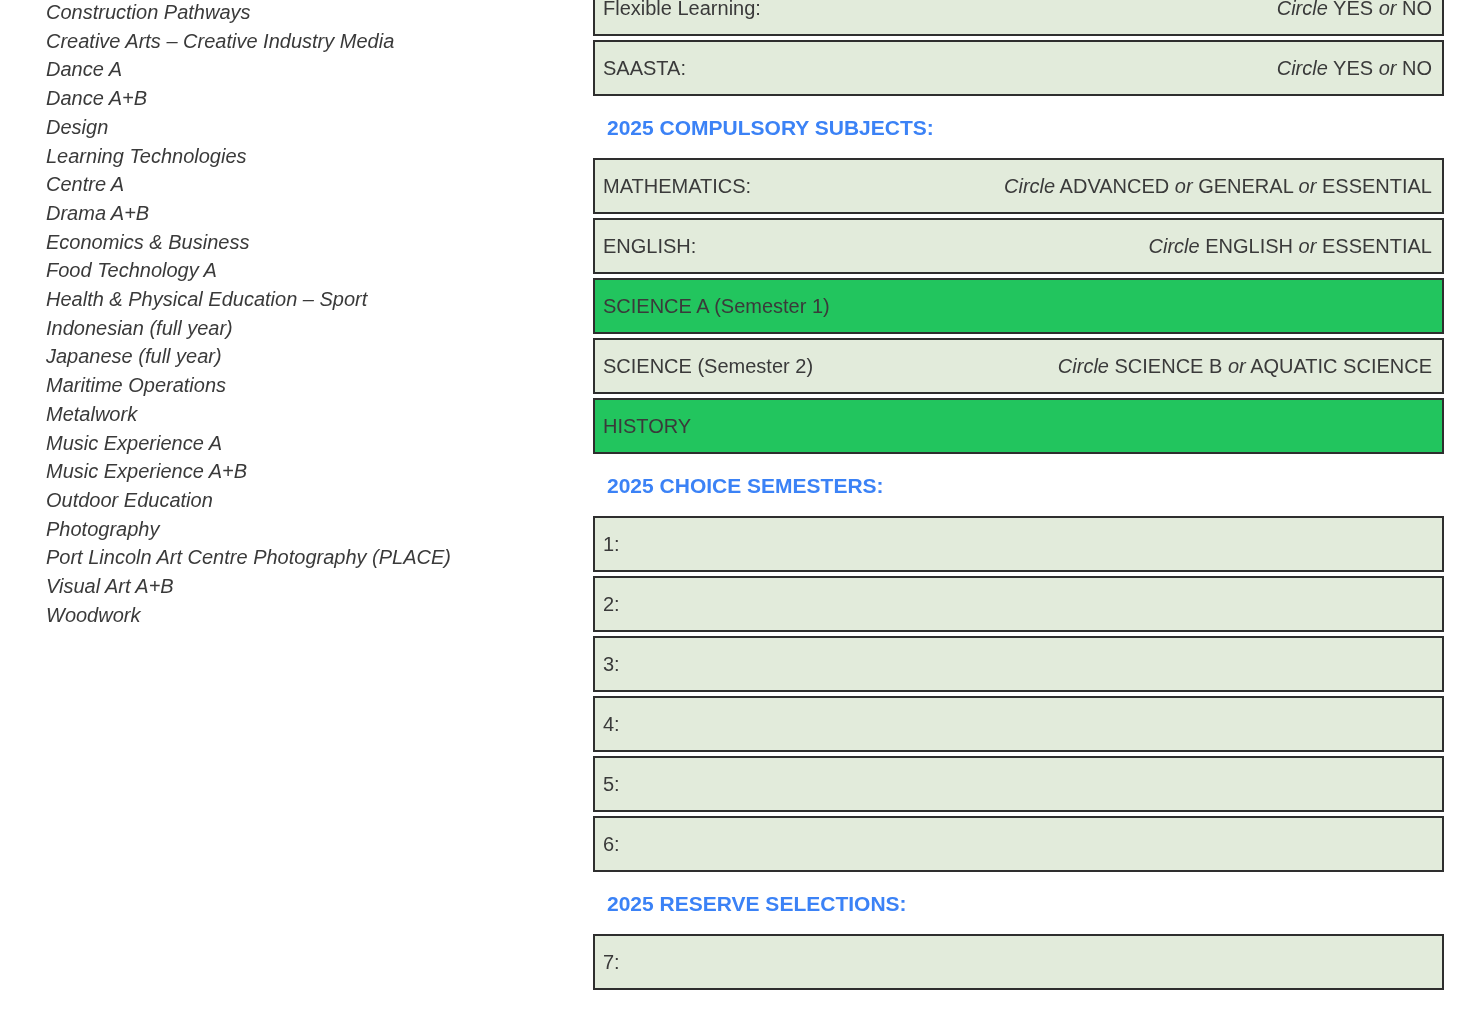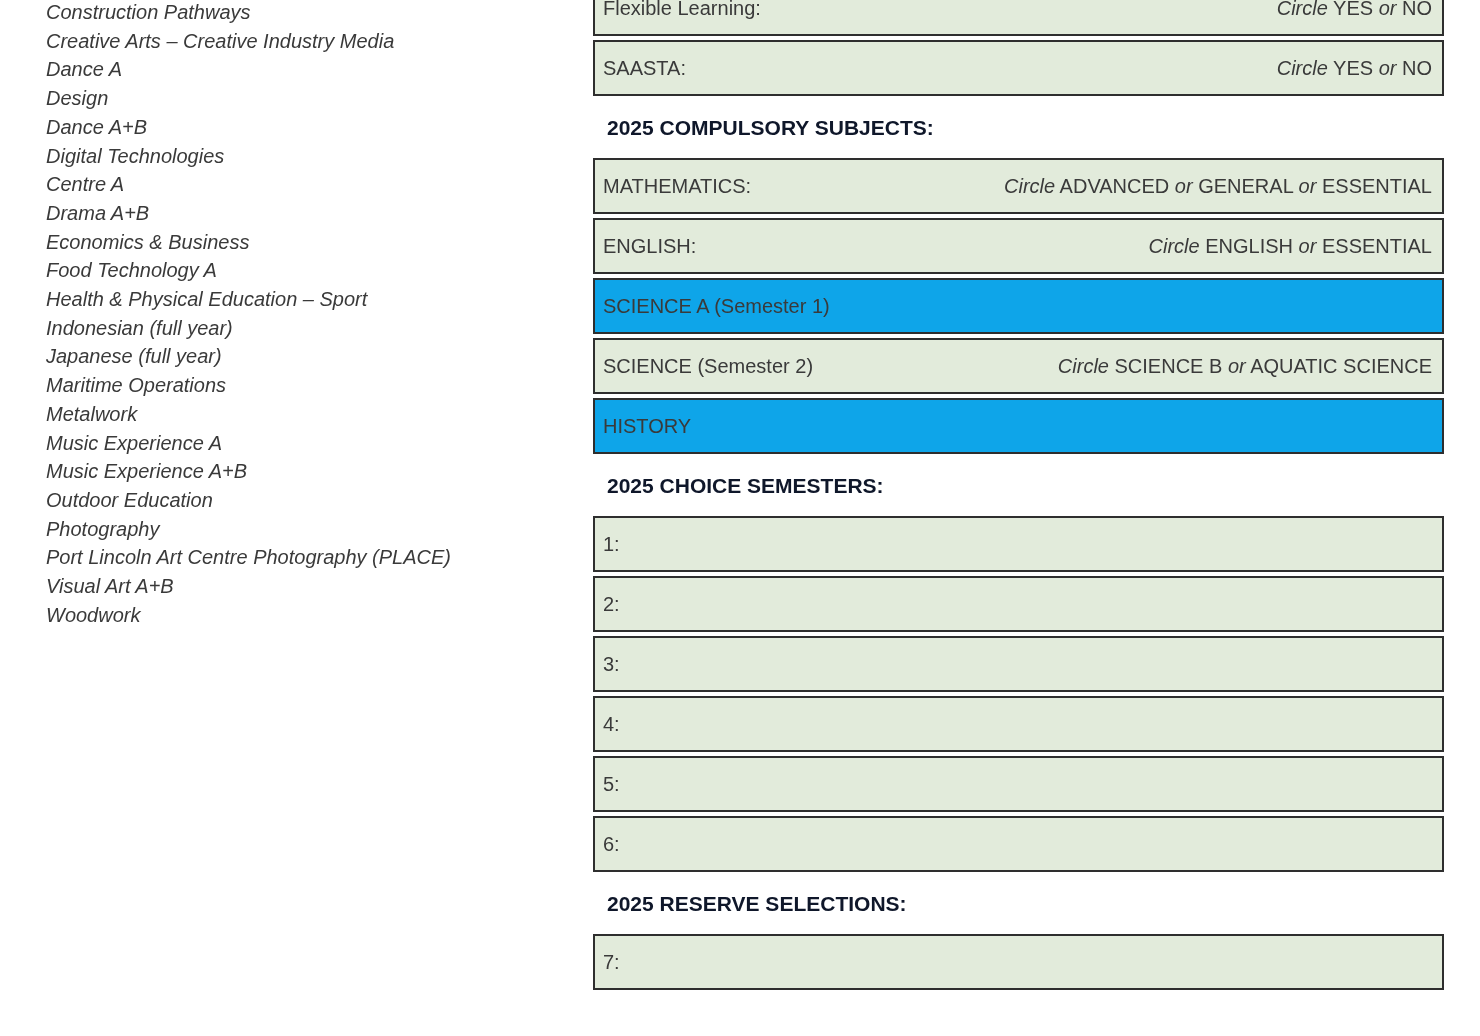--- a/index.html
+++ b/index.html
@@ -36,21 +36,21 @@
     left: 593px;
     top: -20px;
     width: 851px;
   }
   .form-row {
     box-sizing: border-box;
     width: 851px;
     height: 56px;
     border: 2px solid #2e2e2e;
     margin-bottom: 4px;
-    background: #0ea5e9;
+    background: #22c55e;
     display: flex;
     align-items: center;
     justify-content: space-between;
     padding: 0 10px 0 8px;
     font-size: 20px;
     color: #3a3a3a;
   }
   .form-row.shaded {
     background: #e2ebdb;
   }
@@ -61,36 +61,36 @@
     white-space: pre;
     text-align: right;
   }
   .row-right .it {
     font-style: italic;
   }
   .section-heading {
     font-weight: bold;
     font-size: 21px;
     line-height: 24px;
-    color: #0f172a;
+    color: #3b82f6;
     margin: 20px 0 18px 14px;
     white-space: nowrap;
   }
 </style>
 </head>
 <body>
 
 <div id="page">
   <div class="subject-list">
       <div class="subject-item">Construction Pathways</div>
       <div class="subject-item">Creative Arts – Creative Industry Media</div>
       <div class="subject-item">Dance A</div>
+      <div class="subject-item">Dance A+B</div>
       <div class="subject-item">Design</div>
-      <div class="subject-item">Dance A+B</div>
-      <div class="subject-item">Digital Technologies</div>
+      <div class="subject-item">Learning Technologies</div>
       <div class="subject-item">Centre A</div>
       <div class="subject-item">Drama A+B</div>
       <div class="subject-item">Economics &amp; Business</div>
       <div class="subject-item">Food Technology A</div>
       <div class="subject-item">Health &amp; Physical Education – Sport</div>
       <div class="subject-item">Indonesian (full year)</div>
       <div class="subject-item">Japanese (full year)</div>
       <div class="subject-item">Maritime Operations</div>
       <div class="subject-item">Metalwork</div>
       <div class="subject-item">Music Experience A</div>

